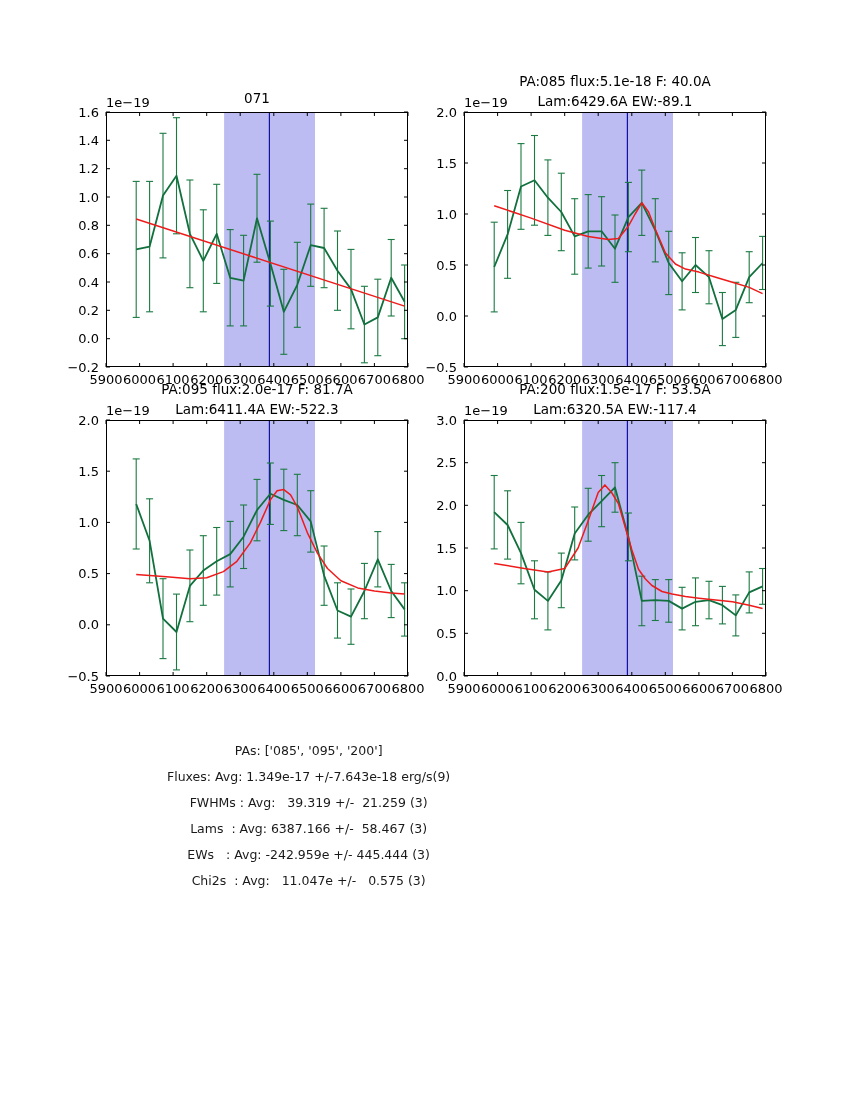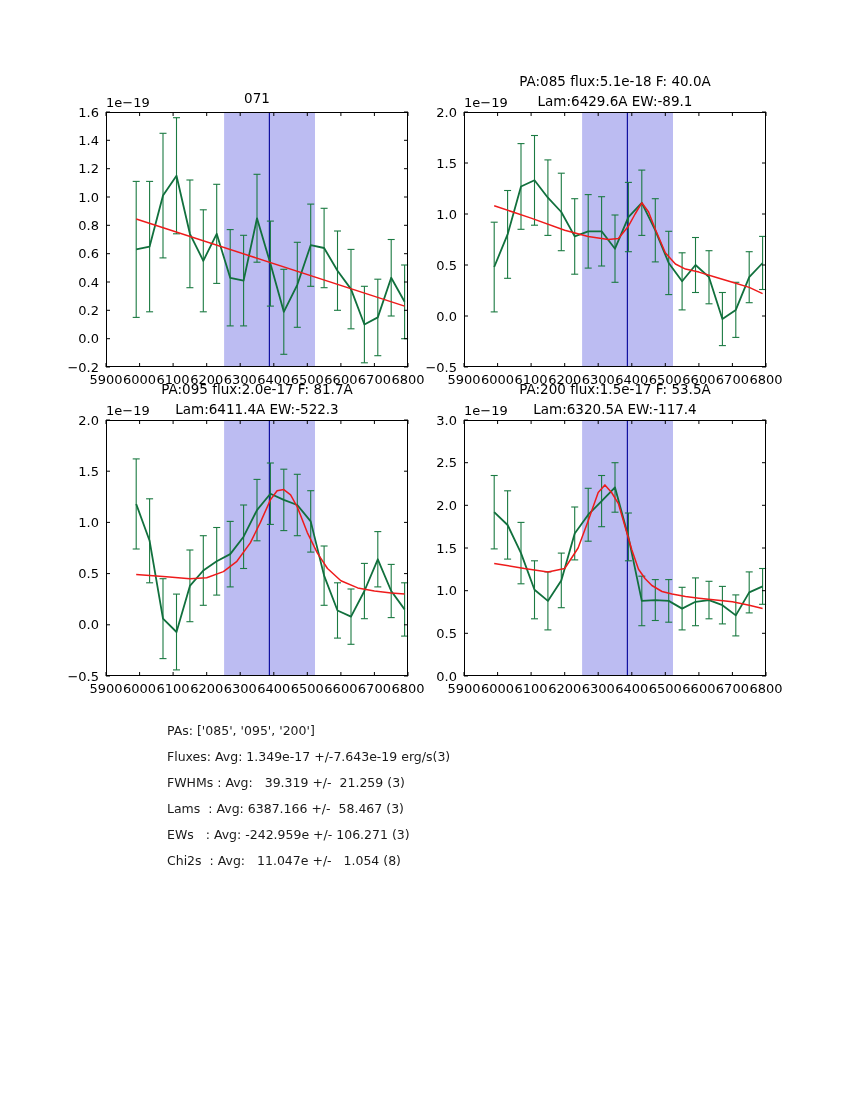--- a/index.html
+++ b/index.html
@@ -1,20 +1,20 @@
 <!DOCTYPE html>
 <html><head>
 <meta charset="utf-8">
 <style>
   html,body{margin:0;padding:0;background:#ffffff;}
   .page{position:relative;width:850px;height:1100px;background:#ffffff;
         font-family:"DejaVu Sans",sans-serif;overflow:hidden;}
   #charts{position:absolute;left:0;top:0;}
   #charts text{font-family:"DejaVu Sans",sans-serif;fill:#000000;}
-  .stats{position:absolute;left:167px;top:724px;color:#1a1a1a;}
+  .stats{position:absolute;left:167px;top:744px;color:#1a1a1a;text-align:center;}
   .stat-line{font-size:12.5px;line-height:13px;margin:0 0 13px 0;white-space:pre;}
 </style>
 </head>
 <body>
 
 <div class="page">
   <svg id="charts" width="850" height="1100">
       <g>
         <rect x="224.1" y="112" width="90.9" height="255" fill="#bcbcf2"></rect>
         <line x1="269.4" x2="269.4" y1="112" y2="367" stroke="#1212a0" stroke-width="1.2"></line>
@@ -533,19 +533,19 @@
           <text x="457" y="467.2" text-anchor="end">2.5</text>
           <text x="457" y="424.5" text-anchor="end">3.0</text>
         </g>
         <text x="464" y="415" font-size="13px">1e−19</text>
         <text x="615" y="394" text-anchor="middle" font-size="13.5px">PA:200 flux:1.5e-17 F: 53.5A</text>
         <text x="615" y="414" text-anchor="middle" font-size="13.5px">Lam:6320.5A EW:-117.4</text>
       </g>
     </svg>
   <div class="stats">
     <div class="stat-line">PAs: ['085', '095', '200']</div>
-    <div class="stat-line">Fluxes: Avg: 1.349e-17 +/-7.643e-19 erg/s(3)</div>
+    <div class="stat-line">Fluxes: Avg: 1.349e-17 +/-7.643e-18 erg/s(9)</div>
     <div class="stat-line">FWHMs : Avg:   39.319 +/-  21.259 (3)</div>
     <div class="stat-line">Lams  : Avg: 6387.166 +/-  58.467 (3)</div>
-    <div class="stat-line">EWs   : Avg: -242.959e +/- 106.271 (3)</div>
-    <div class="stat-line">Chi2s  : Avg:   11.047e +/-   1.054 (8)</div>
+    <div class="stat-line">EWs   : Avg: -242.959e +/- 445.444 (3)</div>
+    <div class="stat-line">Chi2s  : Avg:   11.047e +/-   0.575 (3)</div>
   </div>
 </div>
 
 </body></html>

